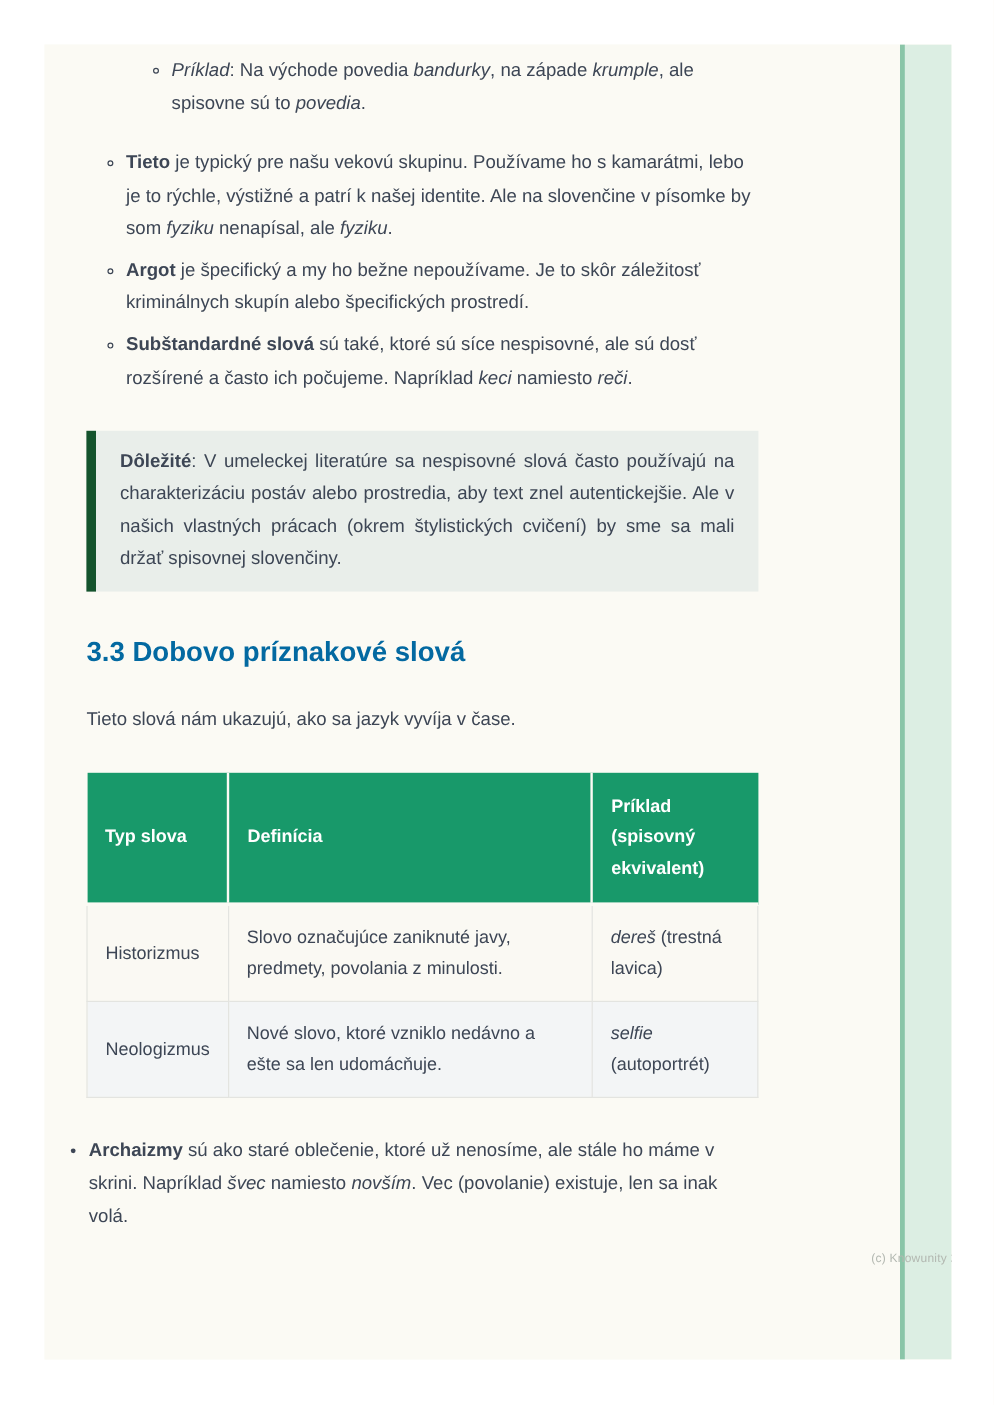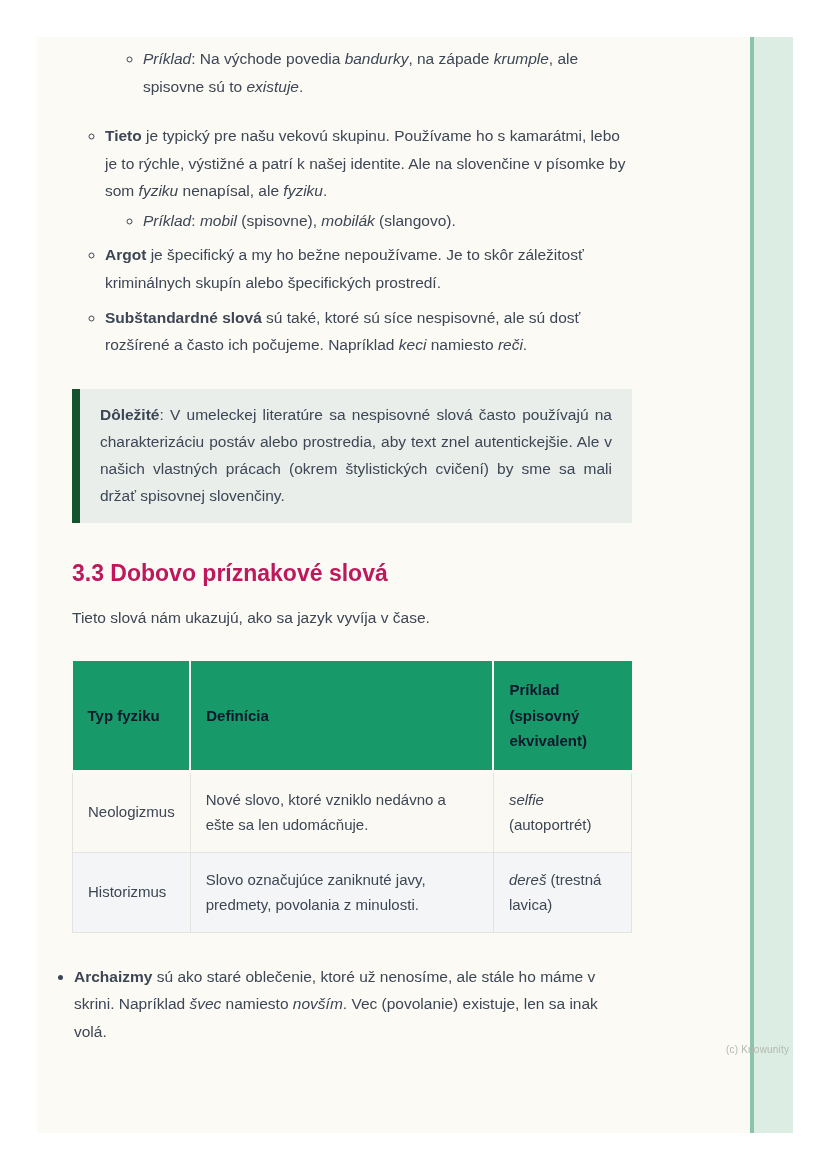--- a/index.html
+++ b/index.html
@@ -27,29 +27,29 @@
   .indent1{padding-left:33px;margin-top:22px;}
   .nested{padding-left:38px;margin-top:2px;}
   li + li{margin-top:7px;}
   .b{font-weight:700;}
   .i{font-style:italic;}
   .callout{
     margin-top:30px;background:#e9eeea;border-left:8px solid #14532d;
     padding:13px 20px;box-sizing:border-box;text-align:justify;line-height:1.74;
   }
   h2.section-heading{
-    margin:36px 0 0;color:#be185d;font-size:23px;font-weight:700;line-height:1.3;
+    margin:36px 0 0;color:#0369a1;font-size:23px;font-weight:700;line-height:1.3;
   }
-  p.lead{margin:15px 0 0;}
+  p.lead{margin:27px 0 0;}
   table.word-types{
     margin-top:30px;width:560px;border-collapse:collapse;font-size:15px;line-height:1.7;
   }
   col.c1{width:111px;} col.c2{width:310px;} col.c3{width:139px;}
   table.word-types thead th{
-    background:#18996a;color:#0f172a;text-align:left;font-weight:700;
+    background:#18996a;color:#ffffff;text-align:left;font-weight:700;
     padding:16px 15px;vertical-align:middle;border-left:2px solid #fbfaf4;margin-top:20px;
   }
   table.word-types thead th:first-child{border-left:none;}
   table.word-types thead tr{border-bottom:3px solid #fbfaf4;}
   table.word-types tbody td{
     padding:14px 15px;vertical-align:middle;border:1px solid #e3e4e0;
   }
   table.word-types tbody tr:nth-child(odd){background:#faf9f3;}
   table.word-types tbody tr:nth-child(even){background:#f3f5f6;}
   ul.dlist{padding-left:2px;margin-top:30px;}
@@ -61,29 +61,26 @@
 </head>
 <body>
 
 <div class="page">
 
   <div class="stripe"></div>
 
   <div class="content">
 
     <ul class="clist indent2">
-      <li><span class="i">Príklad</span><span>: Na východe povedia </span><span class="i">bandurky</span><span>, na západe </span><span class="i">krumple</span><span>, ale spisovne sú to </span><span class="i">existuje</span><span>.</span></li>
+      <li><span class="i">Príklad</span><span>: Na východe povedia </span><span class="i">bandurky</span><span>, na západe </span><span class="i">krumple</span><span>, ale spisovne sú to </span><span class="i">povedia</span><span>.</span></li>
     </ul>
 
     <ul class="clist indent1">
       <li>
         <span><span class="b">Tieto</span><span> je typický pre našu vekovú skupinu. Používame ho s kamarátmi, lebo je to rýchle, výstižné a patrí k našej identite. Ale na slovenčine v písomke by som </span><span class="i">fyziku</span><span> nenapísal, ale </span><span class="i">fyziku</span><span>.</span></span>
-        <ul class="clist nested">
-          <li><span class="i">Príklad</span><span>: </span><span class="i">mobil</span><span> (spisovne), </span><span class="i">mobilák</span><span> (slangovo).</span></li>
-        </ul>
       </li>
       <li><span class="b">Argot</span><span> je špecifický a my ho bežne nepoužívame. Je to skôr záležitosť kriminálnych skupín alebo špecifických prostredí.</span></li>
       <li><span class="b">Subštandardné slová</span><span> sú také, ktoré sú síce nespisovné, ale sú dosť rozšírené a často ich počujeme. Napríklad </span><span class="i">keci</span><span> namiesto </span><span class="i">reči</span><span>.</span></li>
     </ul>
 
     <aside class="callout">
       <span><span class="b">Dôležité</span><span>: V umeleckej literatúre sa nespisovné slová často používajú na charakterizáciu postáv alebo prostredia, aby text znel autentickejšie. Ale v našich vlastných prácach (okrem štylistických cvičení) by sme sa mali držať spisovnej slovenčiny.</span></span>
     </aside>
 
     <h2 class="section-heading">3.3 Dobovo príznakové slová</h2>
@@ -91,35 +88,35 @@
     <p class="lead">Tieto slová nám ukazujú, ako sa jazyk vyvíja v čase.</p>
 
     <table class="word-types">
       <colgroup>
           <col class="c1">
           <col class="c2">
           <col class="c3">
         </colgroup>
       <thead>
         <tr>
-          <th>Typ fyziku</th>
+          <th>Typ slova</th>
           <th>Definícia</th>
           <th>Príklad (spisovný ekvivalent)</th>
         </tr>
       </thead>
       <tbody>
         <tr>
+          <td>Historizmus</td>
+          <td>Slovo označujúce zaniknuté javy, predmety, povolania z minulosti.</td>
+          <td><span class="i">dereš</span><span> (trestná lavica)</span></td>
+        </tr>
+        <tr>
           <td>Neologizmus</td>
           <td>Nové slovo, ktoré vzniklo nedávno a ešte sa len udomácňuje.</td>
           <td><span class="i">selfie</span><span> (autoportrét)</span></td>
-        </tr>
-        <tr>
-          <td>Historizmus</td>
-          <td>Slovo označujúce zaniknuté javy, predmety, povolania z minulosti.</td>
-          <td><span class="i">dereš</span><span> (trestná lavica)</span></td>
         </tr>
       </tbody>
     </table>
 
     <ul class="dlist">
       <li><span class="b">Archaizmy</span><span> sú ako staré oblečenie, ktoré už nenosíme, ale stále ho máme v skrini. Napríklad </span><span class="i">švec</span><span> namiesto </span><span class="i">novším</span><span>. Vec (povolanie) existuje, len sa inak volá.</span></li>
 
     </ul>
 
   </div>

